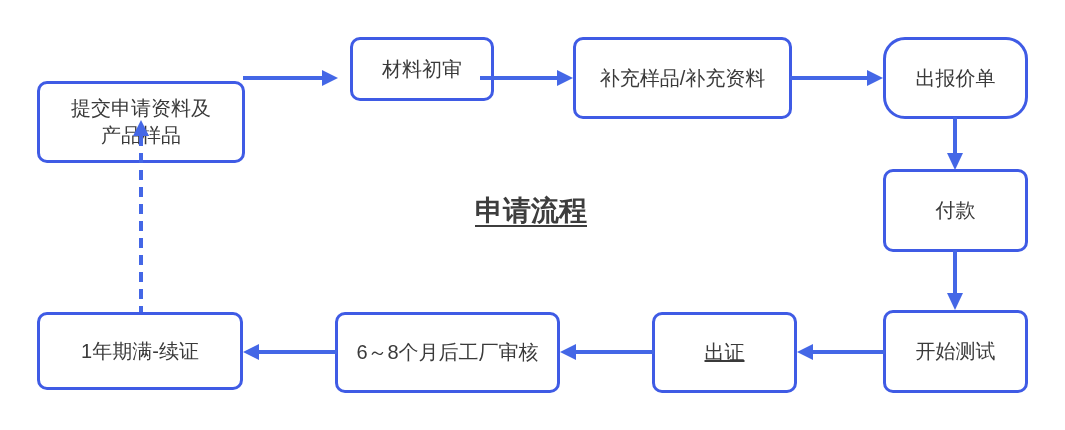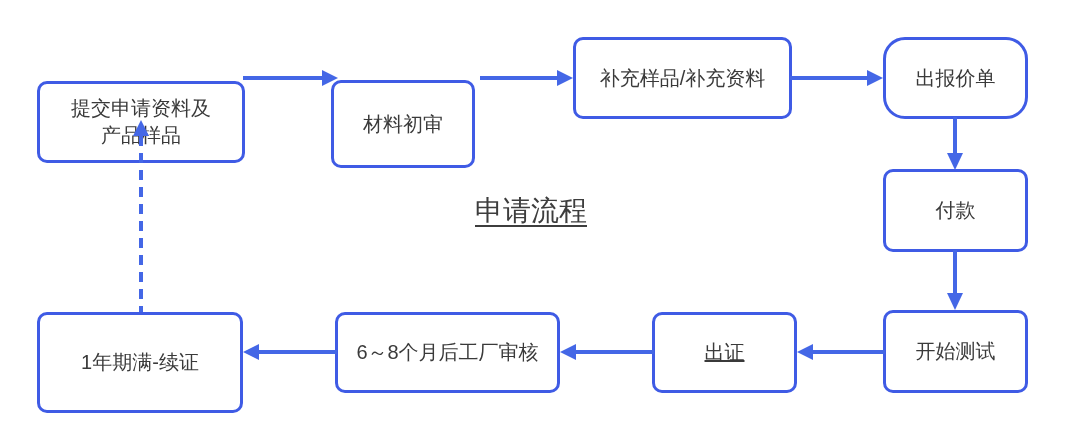--- a/index.html
+++ b/index.html
@@ -27,21 +27,21 @@
     display:flex;align-items:center;justify-content:center;
     color:var(--text-color);
     font-size:20px;line-height:1.35;
     text-align:center;
     white-space:pre-line;
     padding:0 4px;
   }
   .title{
     position:absolute;
     color:var(--title-color);
-    font-size:28px;font-weight:400;
+    font-size:28px;font-weight:700;
     text-align:center;
     text-decoration:underline;
     text-decoration-thickness:2px;
     text-underline-offset:5px;
   }
   .h-line{position:absolute;height:4px;background:var(--arrow-color);}
   .v-line{position:absolute;width:4px;background:var(--arrow-color);}
   .v-dash{position:absolute;width:4px;
     background:repeating-linear-gradient(to bottom,var(--arrow-color) 0 10px,transparent 10px 17px);}
   .head{position:absolute;width:0;height:0;}
@@ -52,30 +52,30 @@
 </style>
 </head>
 <body>
 
 <div class="canvas">
 
   <div class="title" style="left:430px;top:192px;width:202px;">申请流程</div>
 
   <div class="node" style="left:37px;top:37px;width:208px;height:82px;margin-top:44px;">提交申请资料及
 产品样品</div>
-  <div class="node" style="left:331px;top:37px;width:144px;height:88px;margin-top:43px;">材料初审</div>
+  <div class="node" style="left:350px;top:37px;width:144px;height:64px;">材料初审</div>
   <div class="node" style="left:573px;top:37px;width:219px;height:82px;">补充样品/补充资料</div>
   <div class="node" style="left:883px;top:37px;width:145px;height:82px;border-radius:22px;">出报价单</div>
 
   <div class="node" style="left:883px;top:169px;width:145px;height:83px;">付款</div>
   <div class="node" style="left:883px;top:310px;width:145px;height:83px;">开始测试</div>
 
   <div class="node" style="left:652px;top:312px;width:145px;height:81px;text-decoration:underline;">出证</div>
   <div class="node" style="left:335px;top:312px;width:225px;height:81px;">6～8个月后工厂审核</div>
-  <div class="node" style="left:37px;top:312px;width:206px;height:101px;">1年期满-续证</div>
+  <div class="node" style="left:37px;top:312px;width:206px;height:78px;">1年期满-续证</div>
 
   <div class="h-line" style="left:243px;top:76px;width:79px;"></div>
   <div class="head head-right" style="left:322px;top:70px;"></div>
 
   <div class="h-line" style="left:480px;top:76px;width:77px;"></div>
   <div class="head head-right" style="left:557px;top:70px;"></div>
 
   <div class="h-line" style="left:790px;top:76px;width:77px;"></div>
   <div class="head head-right" style="left:867px;top:70px;"></div>
 

